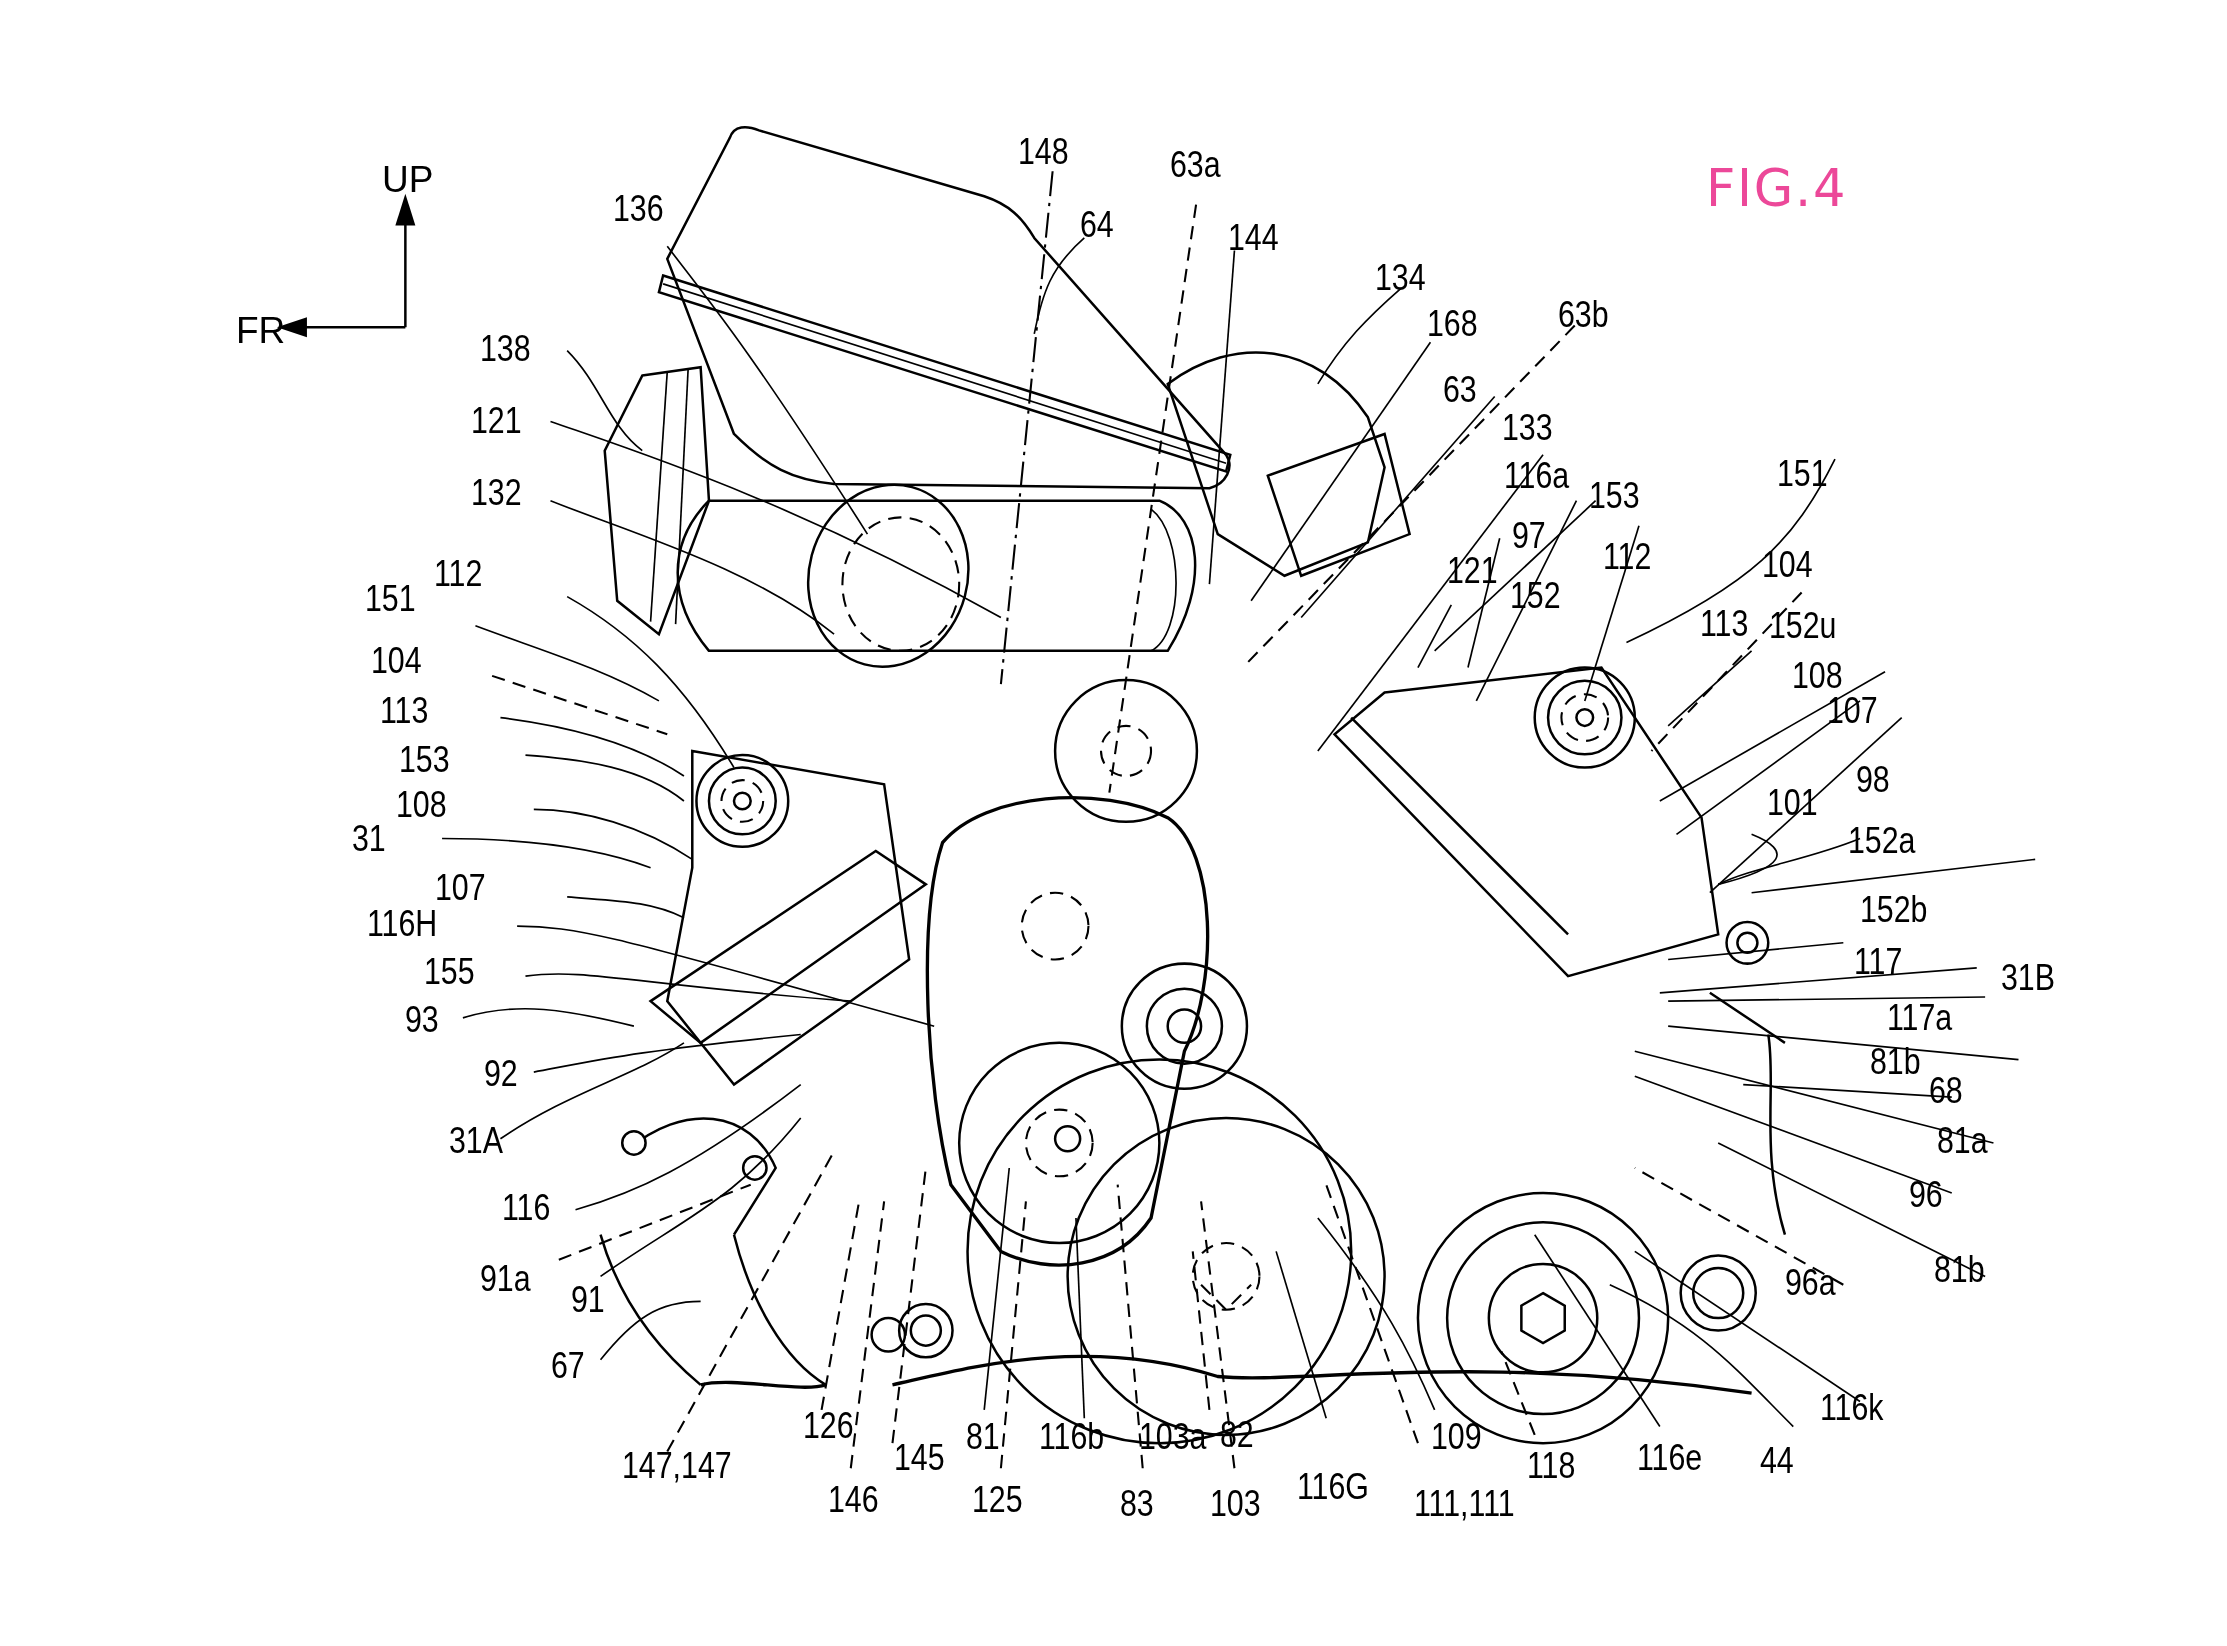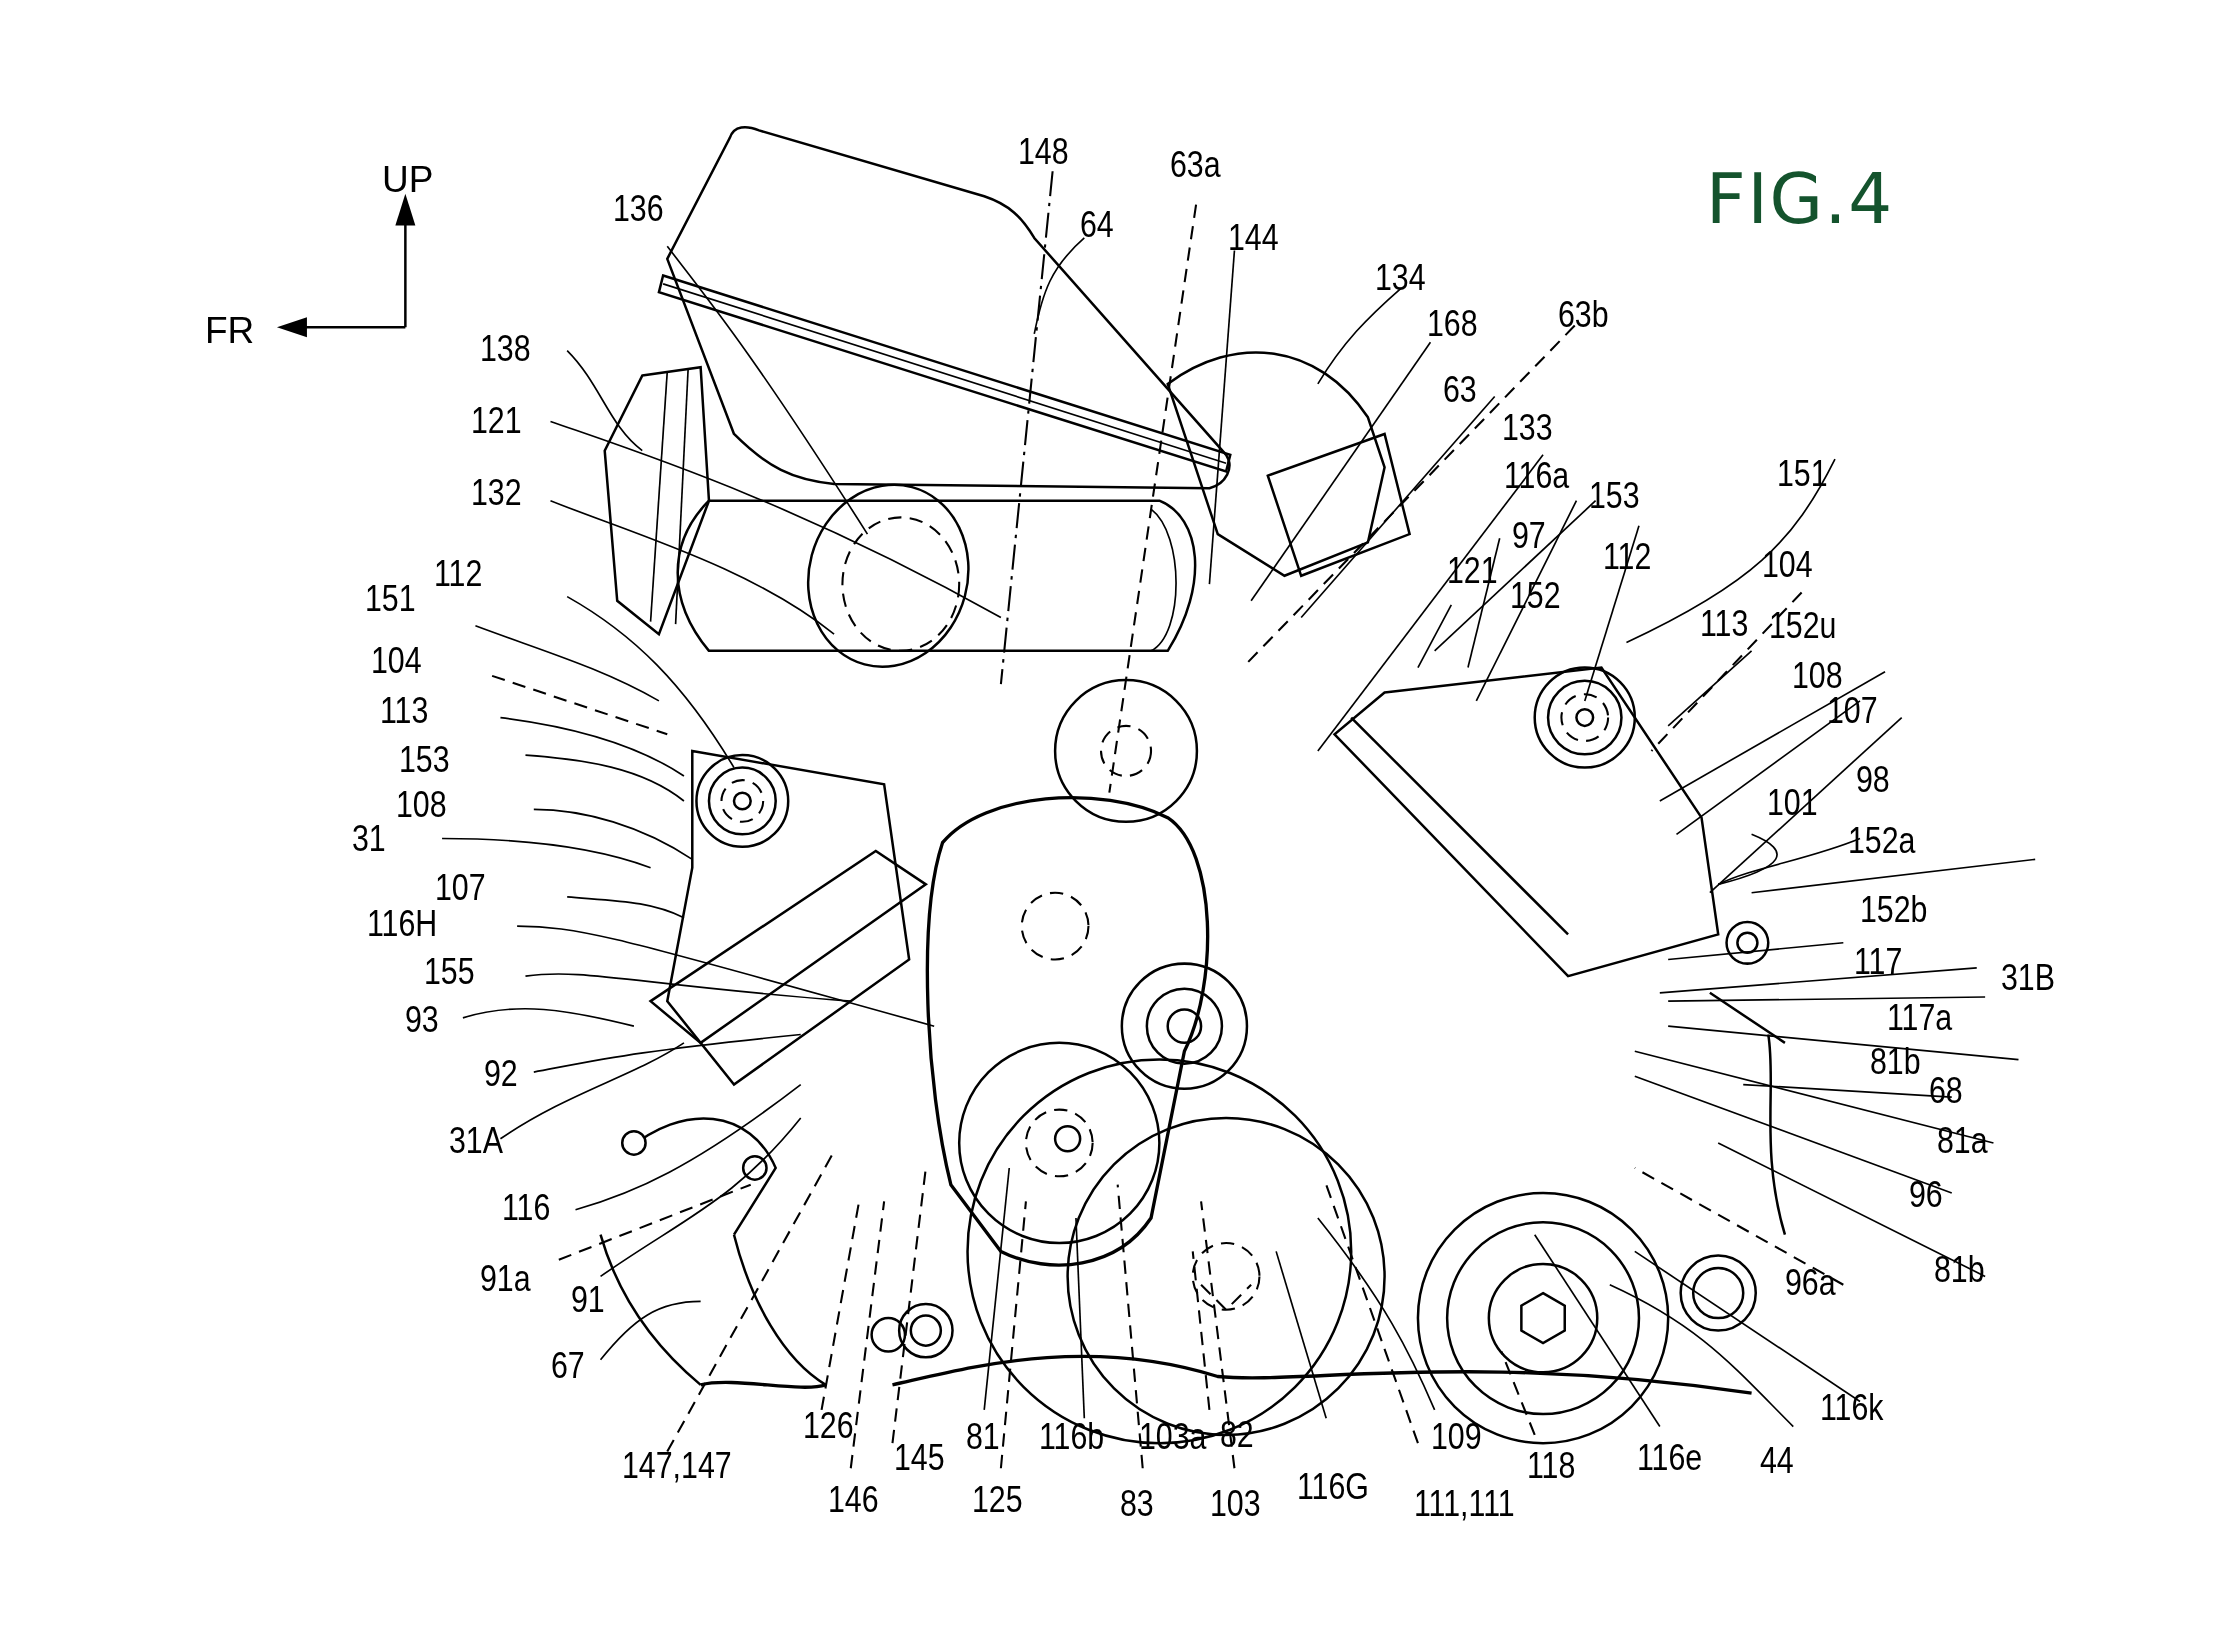--- a/index.html
+++ b/index.html
@@ -1,20 +1,20 @@
 <!DOCTYPE html>
 <html style="font-size:13.3px"><head>
 <meta charset="utf-8">
 <style>
   html, body { margin: 0; padding: 0; background: #ffffff; }
   body { width: 2227px; height: 1647px; position: relative; overflow: hidden; font-family: "Liberation Sans", sans-serif; }
   #stage { position: absolute; left: 0; top: 0; width: 1987px; height: 1647px; }
   svg#drawing { position: absolute; left: 0; top: 0; }
   .lbl { position: absolute; font-family: "Liberation Sans", sans-serif; font-size: 37px; color: #000; line-height: 1; transform: scaleX(0.82); transform-origin: left top; white-space: nowrap; }
-  .fig-title { position: absolute; left: 1706px; top: 159px; font-family: "DejaVu Sans", sans-serif; font-size: 69px; color: #14532d; letter-spacing: 1.7px; }
+  .fig-title { position: absolute; left: 1706px; top: 159px; font-family: "DejaVu Sans", sans-serif; font-size: 51px; color: #ec4899; letter-spacing: 1.7px; }
   .axis-lbl { position: absolute; font-family: "Liberation Sans", sans-serif; font-size: 37px; color: #000; }
   .ln { fill: none; stroke: #000; stroke-width: 3; }
   .thin { fill: none; stroke: #000; stroke-width: 2; }
   .dash { fill: none; stroke: #000; stroke-width: 2.5; stroke-dasharray: 16 10; }
   .chain { fill: none; stroke: #000; stroke-width: 2.5; stroke-dasharray: 30 8 4 8; }
   .bold { fill: none; stroke: #000; stroke-width: 4; }
   .fillw { fill: #fff; stroke: #000; stroke-width: 3; }
 </style>
 </head>
 <body>
@@ -190,21 +190,21 @@
       <path class="dash" d="M590 810 L800 880"></path>
       <path class="thin" d="M570 750 C650 780 720 800 790 840"></path>
       <path class="thin" d="M680 715 C760 760 820 820 880 920"></path>
       <path class="thin" d="M660 600 C760 640 900 680 1000 760"></path>
       <path class="thin" d="M660 505 C760 540 950 600 1200 740"></path>
       <path class="thin" d="M680 420 C720 460 730 510 770 540"></path>
     </g>
   </svg>
 
   <div class="axis-lbl" style="left:382px; top:159px;">UP</div>
-  <div class="axis-lbl" style="left:205px; top:310px;">FR</div>
+  <div class="axis-lbl" style="left:236px; top:310px;">FR</div>
   <div class="fig-title">FIG.4</div>
 
   <div class="lbl" style="left:613px;top:190px">136</div>
   <div class="lbl" style="left:1018px;top:133px">148</div>
   <div class="lbl" style="left:1170px;top:146px">63a</div>
   <div class="lbl" style="left:1080px;top:206px">64</div>
   <div class="lbl" style="left:1228px;top:219px">144</div>
   <div class="lbl" style="left:1375px;top:259px">134</div>
   <div class="lbl" style="left:1427px;top:305px">168</div>
   <div class="lbl" style="left:1558px;top:296px">63b</div>

